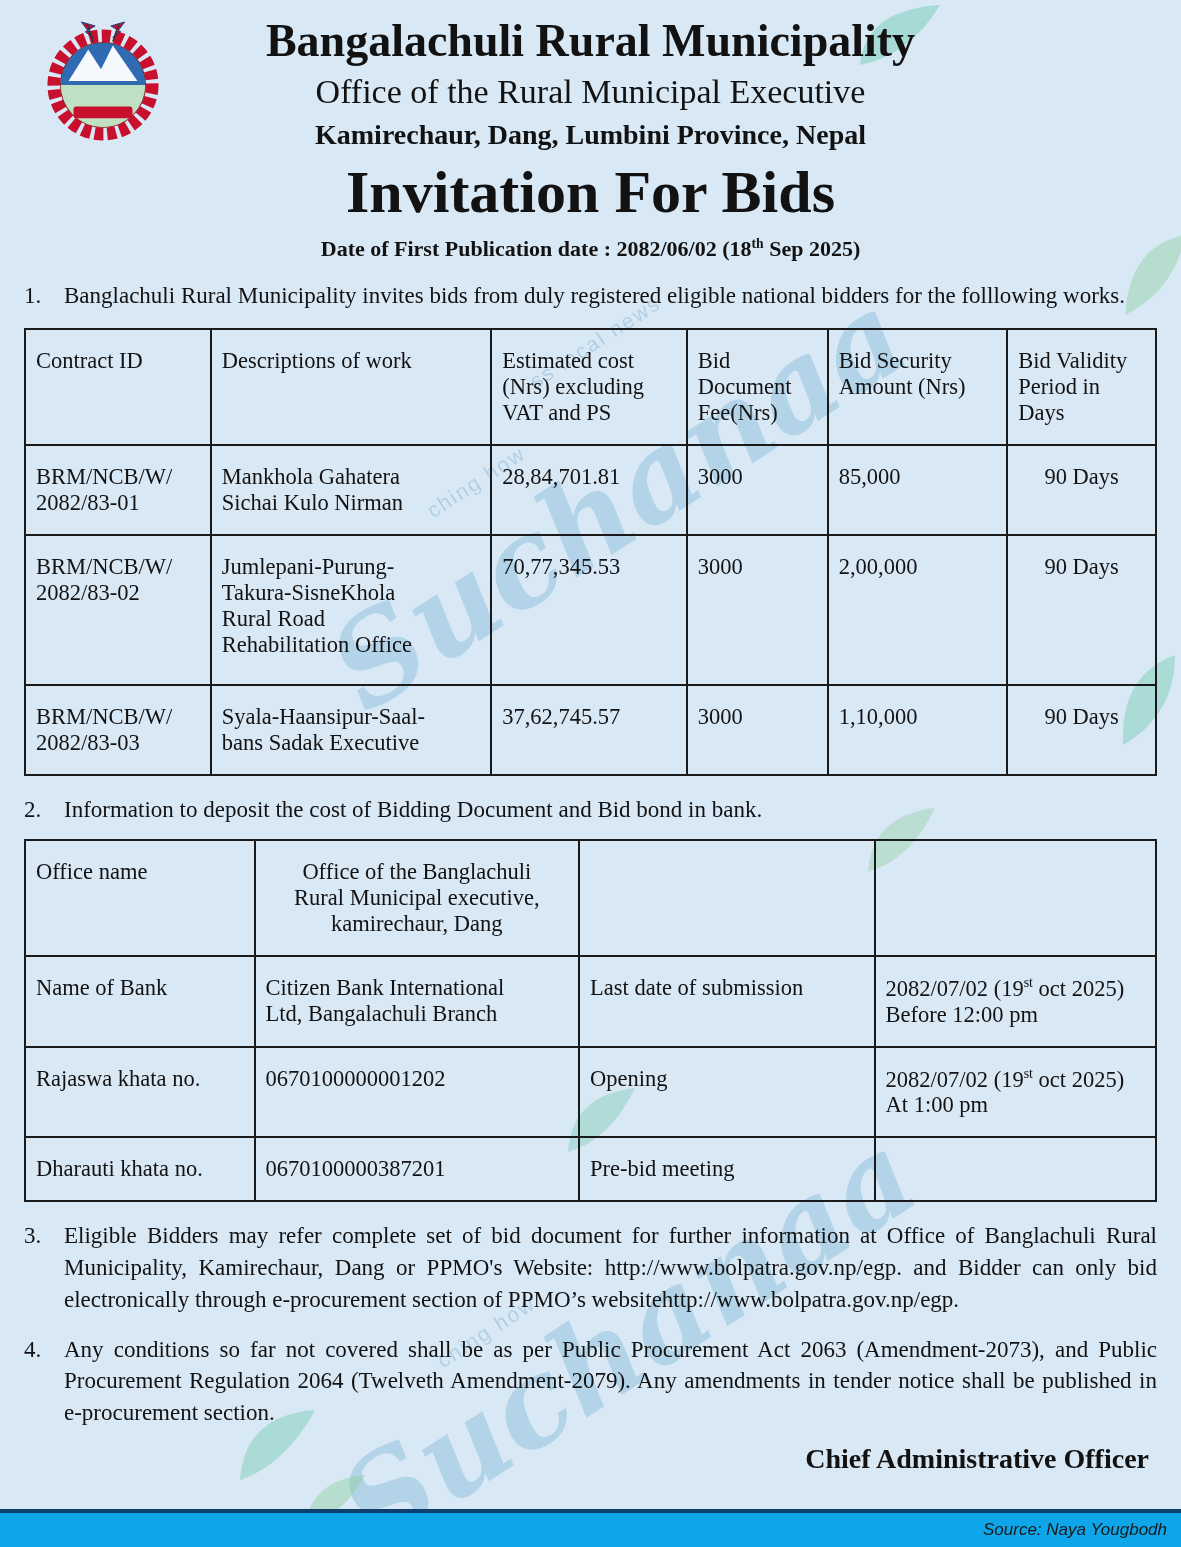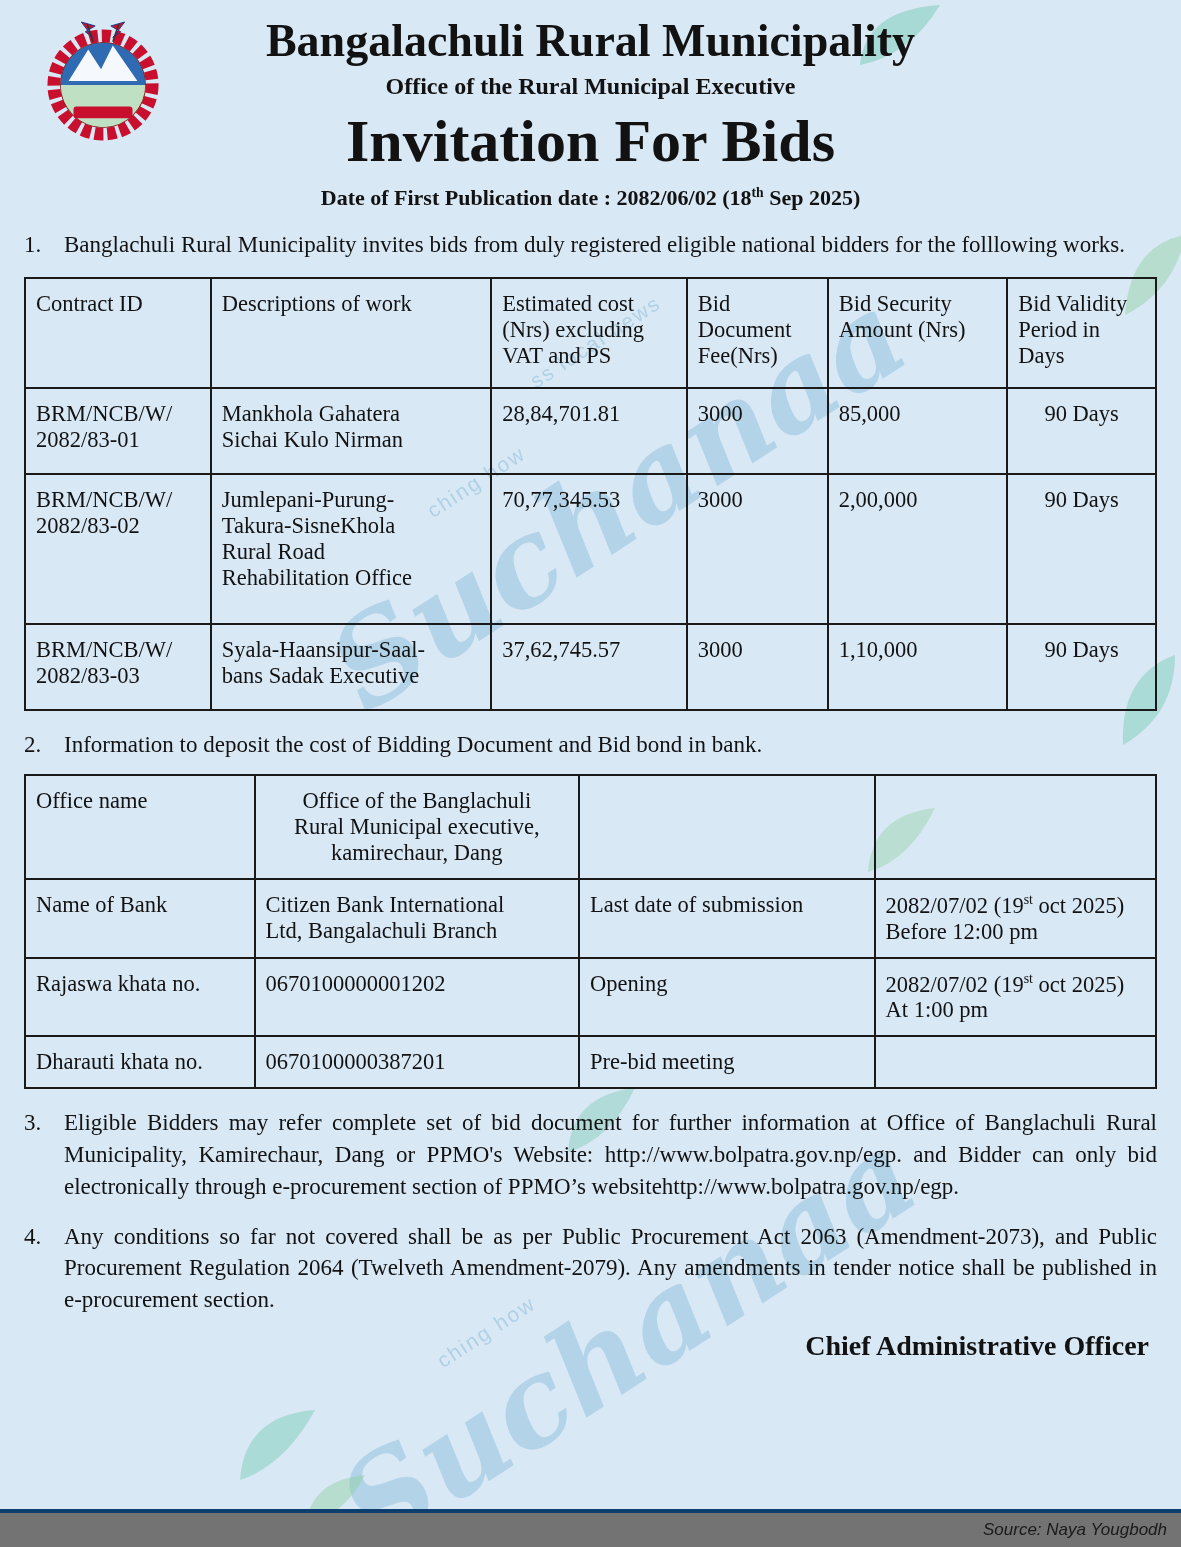--- a/index.html
+++ b/index.html
@@ -25,38 +25,38 @@
     font-family:"Liberation Sans", sans-serif;
     font-size:21px; color:#8fbdd8; opacity:.55;
     transform:rotate(-33deg); white-space:nowrap; letter-spacing:2px;
   }
   .leaf { position:absolute; z-index:1; pointer-events:none; }
   
   .content { position:relative; z-index:2; padding:16px 24px 0 24px; }
   .logo { position:absolute; left:44px; top:20px; width:118px; height:122px; z-index:3; }
   .hdr { text-align:center; }
   .hdr-muni   { font-size:46px; font-weight:bold; line-height:1.1; }
-  .hdr-office { font-size:24px; font-weight:bold; margin-top:6px; }
+  .hdr-office { font-size:34px; font-weight:normal; margin-top:6px; }
   .hdr-addr   { font-size:28px; font-weight:bold; margin-top:8px; }
   .hdr-title  { font-size:60px; font-weight:bold; margin-top:10px; line-height:1.05; }
   .hdr-date   { font-size:22px; font-weight:bold; margin-top:12px; }
   sup { font-size:.62em; }
   .item { display:flex; margin-top:18px; font-size:23px; line-height:1.38; }
   .item-no   { flex:none; width:40px; }
   .item-text { flex:1; text-align:justify; }
   table { border-collapse:collapse; width:100%; background:transparent; font-size:22.5px; }
   .tbl-wrap { margin-top:16px; }
-  td, th { border:2.5px solid #1a1a1a; padding:12px 10px; vertical-align:top; text-align:left; font-weight:normal; }
+  td, th { border:2.5px solid #1a1a1a; padding:18px 10px; vertical-align:top; text-align:left; font-weight:normal; }
   th { font-weight:normal; }
   .ws { white-space:pre-line; }
   .ctr { text-align:center; }
   .sig { text-align:right; font-size:28px; font-weight:bold; margin-top:14px; padding-right:8px; }
   .src-bar {
     position:absolute; left:0; right:0; bottom:0; height:38px;
-    background:#737373; border-top:4px solid #0d3e6e; z-index:4;
+    background:#0ea5e9; border-top:4px solid #0d3e6e; z-index:4;
     display:flex; align-items:center; justify-content:flex-end;
     font-family:"Liberation Sans", sans-serif; font-style:italic;
     font-size:17px; color:#1a1a1a; padding-right:14px;
   }
 </style>
 </head>
 <body>
 
 <div class="page">
 
@@ -99,20 +99,21 @@
     <path d="M70,18 L82,2 L68,6 L78,12 Z" fill="#c8102e" stroke="#1d3c8f" stroke-width="1"></path>
     <line x1="50" y1="22" x2="44" y2="4" stroke="#333" stroke-width="1.5"></line>
     <line x1="70" y1="22" x2="76" y2="4" stroke="#333" stroke-width="1.5"></line>
   </svg>
 
   <div class="content">
 
     <div class="hdr">
       <div class="hdr-muni">Bangalachuli Rural Municipality</div>
       <div class="hdr-office">Office of the Rural Municipal Executive</div>
+      <div class="hdr-addr">Kamirechaur, Dang, Lumbini Province, Nepal</div>
       <div class="hdr-title">Invitation For Bids</div>
       <div class="hdr-date"><span>Date of First Publication date : 2082/06/02 (18</span><sup>th</sup><span> Sep 2025)</span></div>
     </div>
 
     <div class="item">
       <span class="item-no">1.</span>
       <span class="item-text">Banglachuli Rural Municipality invites bids from duly registered eligible national bidders for the folllowing works.</span>
     </div>
 
     <div class="tbl-wrap">

